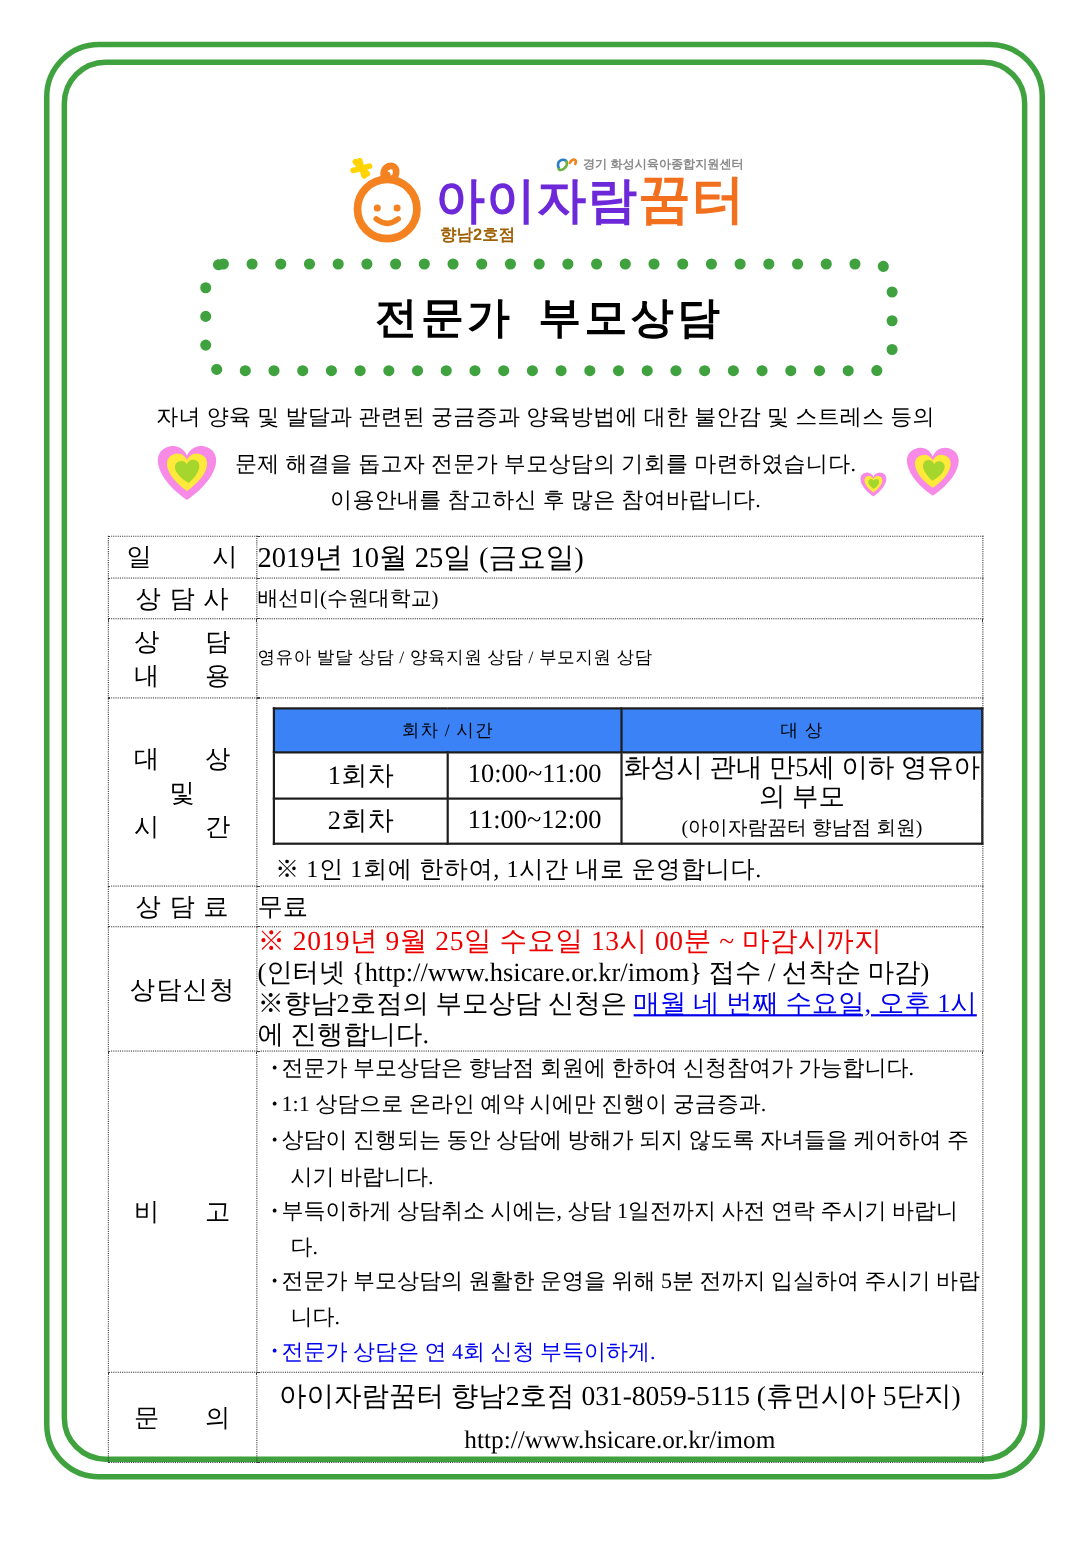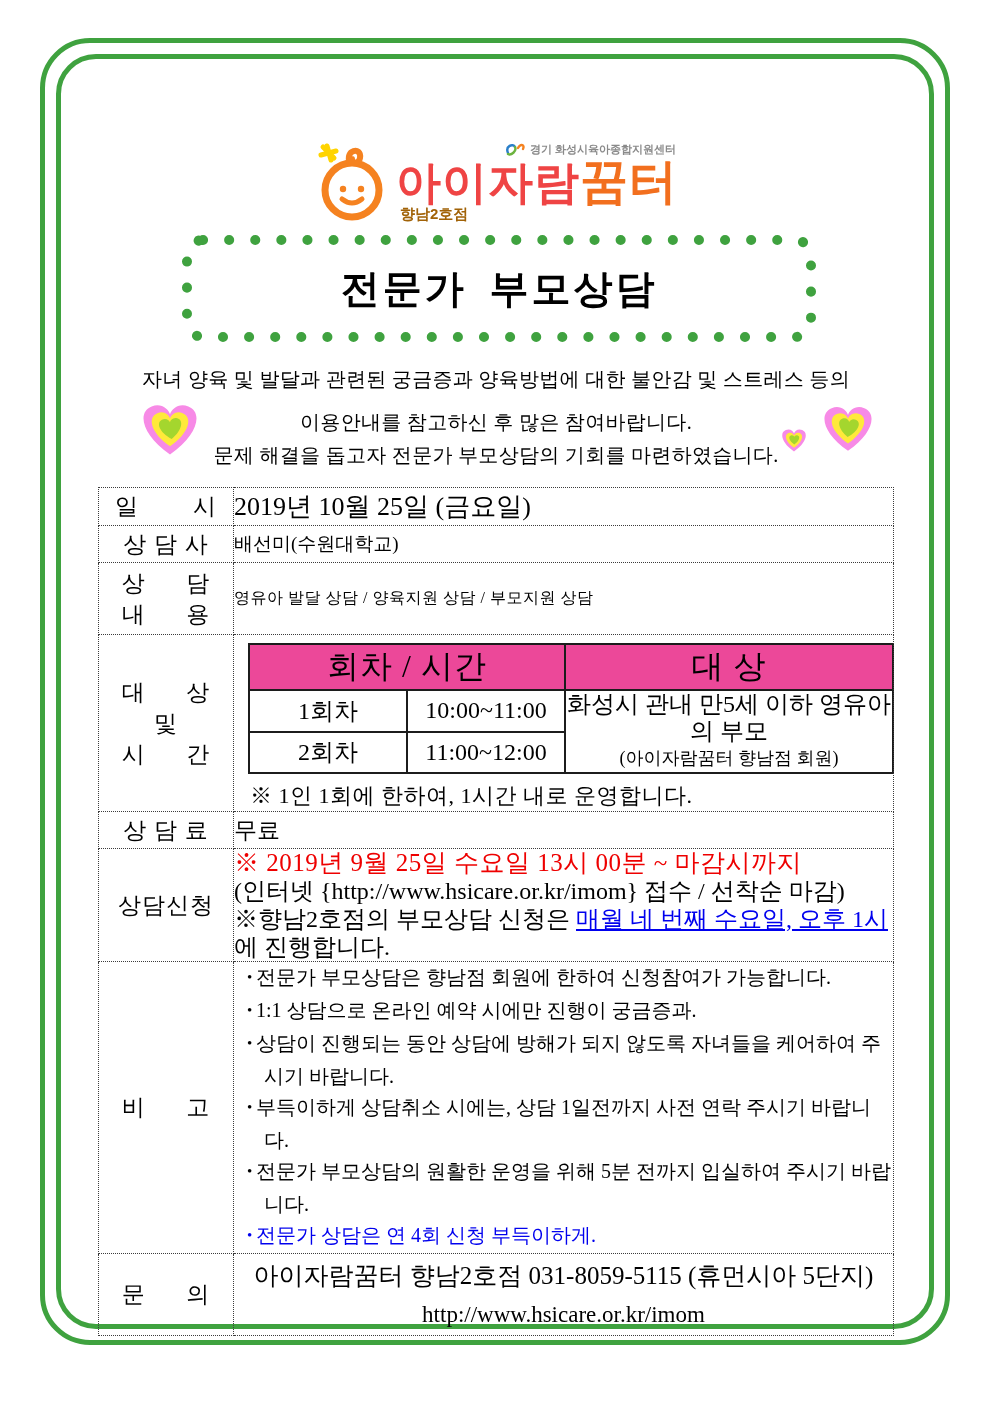--- a/index.html
+++ b/index.html
@@ -16,21 +16,21 @@
   .border-inner{position:absolute;left:56px;top:54px;width:878px;height:1275px;
     border:5px solid #3fa23f;border-radius:40px;box-sizing:border-box;}
 
   
   .logo-row{position:absolute;top:138px;left:0;right:0;display:flex;justify-content:center;align-items:flex-start;gap:10px;}
   .logo-face{position:relative;width:72px;height:86px;flex:0 0 auto;}
   .logo-textcol{position:relative;padding-top:2px;}
   .org-line{display:flex;align-items:center;gap:4px;justify-content:flex-end;height:18px;margin-right:2px;}
   .org-line span{font-family:"Liberation Sans",sans-serif;font-size:11px;color:#8a8a8a;font-weight:700;letter-spacing:0px;}
   .brand{font-family:"Liberation Sans",sans-serif;font-weight:700;font-size:45px;line-height:48px;letter-spacing:1px;white-space:nowrap;}
-  .brand .b-main{color:#ef4444;}
+  .brand .b-main{color:#6d28d9;}
   .brand .b-accent{color:#f26f1e;font-size:48px;}
   .branch{font-family:"Liberation Sans",sans-serif;font-weight:700;font-size:15px;color:#a16207;margin-top:-2px;margin-left:4px;}
 
   
   .title-box{position:absolute;top:232px;left:179px;width:640px;height:113px;}
   .title-box svg{position:absolute;inset:0;}
   .title-box h1{position:absolute;inset:0;display:flex;align-items:center;justify-content:center;
     margin:0;font-size:39px;font-weight:700;letter-spacing:3px;word-spacing:10px;color:#000;}
 
   
@@ -50,21 +50,21 @@
   .r5{height:37px;} .r6{height:82px;} .r7{height:230px;} .r8{height:82px;}
   .v-date{font-size:26px;}
   .v-counselor{font-size:19px;}
   .v-content{font-size:16px;letter-spacing:0.5px;}
   .v-fee{font-size:23px;}
 
   
   .sched-wrap{padding:8px 0 0 14px;}
   table.sched{border-collapse:collapse;table-layout:fixed;width:646px;}
   table.sched td{border:2px solid #1c1c1c;text-align:center;vertical-align:middle;padding:0;}
-  table.sched .hrow td{background:#ec4899;height:38px;font-size:32px;letter-spacing:1px;}
+  table.sched .hrow td{background:#3b82f6;height:38px;font-size:16px;letter-spacing:1px;}
   table.sched .drow td{height:38px;font-size:24px;background:#fff;}
   .c-no{width:130px;} .c-time{width:188px;} .c-target{width:326px;}
   .target-cell{font-size:19px;line-height:27px;}
   .target-cell .tl2{font-size:18px;}
   .sched-note{margin:7px 0 0 2px;font-size:22px;letter-spacing:0.5px;}
 
   
   .app{line-height:28px;padding:2px 0 2px 2px;}
   .app .l1{color:#ee0000;font-size:25px;letter-spacing:0.5px;}
   .app .l2{font-size:24px;}
@@ -128,22 +128,22 @@
 
   <div class="title-box">
     <svg width="640" height="113" viewBox="0 0 640 113">
       <rect x="8" y="8" width="624" height="97" rx="16" ry="16" fill="none" stroke="#3fa23f" stroke-width="10" stroke-linecap="round" stroke-dasharray="0.1 26"></rect>
     </svg>
     <h1>전문가 부모상담</h1>
   </div>
 
   <div class="intro">
     <p class="first">자녀 양육 및 발달과 관련된 궁금증과 양육방법에 대한 불안감 및 스트레스 등의</p>
+    <p>문제 해결을 돕고자 전문가 부모상담의 기회를 마련하였습니다.</p>
     <p>이용안내를 참고하신 후 많은 참여바랍니다.</p>
-    <p>문제 해결을 돕고자 전문가 부모상담의 기회를 마련하였습니다.</p>
   </div>
 
   <svg class="heart" style="left:138px;top:402px;" width="64" height="56" viewBox="0 0 36 32">
     <path d="M18 30 C 2 19, -1 6, 7.5 2.6 C 13 .4, 17 4, 18 7 C 19 4, 23 .4, 28.5 2.6 C 37 6, 34 19, 18 30 Z" fill="#f78ae6"></path>
     <path d="M18 30 C 2 19, -1 6, 7.5 2.6 C 13 .4, 17 4, 18 7 C 19 4, 23 .4, 28.5 2.6 C 37 6, 34 19, 18 30 Z" fill="#ffe93a" transform="translate(5.6,4.6) scale(0.69)"></path>
     <path d="M18 30 C 2 19, -1 6, 7.5 2.6 C 13 .4, 17 4, 18 7 C 19 4, 23 .4, 28.5 2.6 C 37 6, 34 19, 18 30 Z" fill="#a4d62e" transform="translate(10.8,8.6) scale(0.42) rotate(-6 18 16)"></path>
   </svg>
   <svg class="heart" style="left:780px;top:428px;" width="28" height="25" viewBox="0 0 36 32">
     <path d="M18 30 C 2 19, -1 6, 7.5 2.6 C 13 .4, 17 4, 18 7 C 19 4, 23 .4, 28.5 2.6 C 37 6, 34 19, 18 30 Z" fill="#f78ae6"></path>
     <path d="M18 30 C 2 19, -1 6, 7.5 2.6 C 13 .4, 17 4, 18 7 C 19 4, 23 .4, 28.5 2.6 C 37 6, 34 19, 18 30 Z" fill="#ffe93a" transform="translate(5.6,4.6) scale(0.69)"></path>

